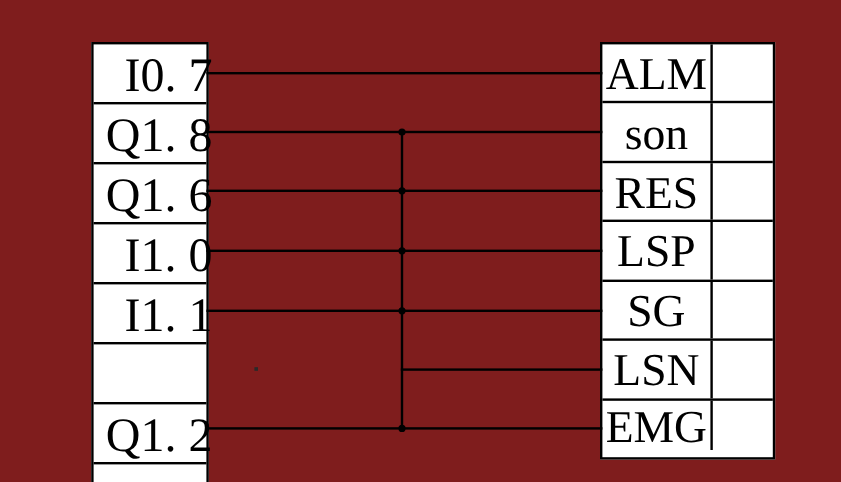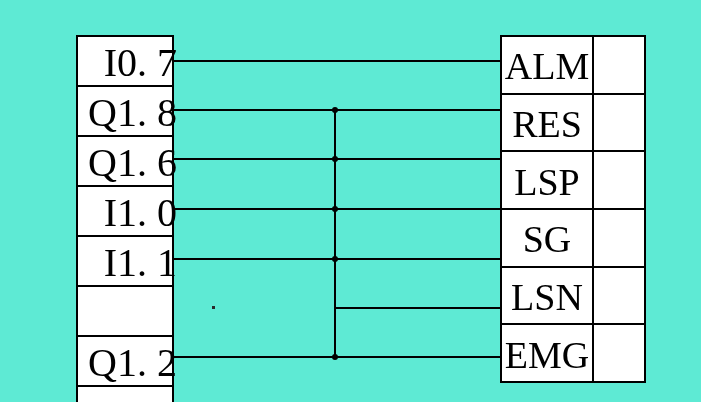--- a/index.html
+++ b/index.html
@@ -1,19 +1,19 @@
 <!DOCTYPE html>
 <html><head>
 <meta charset="utf-8">
 <style>
   html,body { margin:0; padding:0; background:#fff; }
   .canvas {
     position:relative;
     width:701px; height:402px;
-    background:#5eead4;
+    background:#7f1d1d;
     overflow:hidden;
     font-family:"Liberation Serif", serif;
     color:#000;
   }
   
   .left-tbl {
     position:absolute; left:76px; top:35px; width:98px;
     border:2px solid #000; box-sizing:border-box;
     display:flex; flex-direction:column;
     background:#fff;
@@ -33,21 +33,21 @@
     position:absolute; left:500px; top:35px; width:146px; height:348px;
     border:2px solid #000; box-sizing:border-box;
     display:flex; flex-direction:column;
     background:#fff;
   }
   .right-row {
     flex:1; box-sizing:border-box;
     border-bottom:2px solid #000;
     display:flex; align-items:stretch;
   }
-  .right-row:last-child { border-bottom:none; }
+  .right-row:last-child { border-bottom:none;flex-direction:column; }
   .term-cell {
     width:92px; box-sizing:border-box;
     border-right:2px solid #000;
     display:flex; align-items:center; justify-content:center;
   }
   .pin-cell { flex:1; }
   .term-label { font-size:38px; line-height:1; white-space:nowrap; padding-top:3px; }
   
   .wire { position:absolute; background:#000; }
   .wire.h { height:2px; }
@@ -94,20 +94,26 @@
 
   <div class="right-tbl">
     <div class="right-row">
       <div class="term-cell">
         <span class="term-label">ALM</span>
       </div>
       <div class="pin-cell"></div>
     </div>
     <div class="right-row">
       <div class="term-cell">
+        <span class="term-label">son</span>
+      </div>
+      <div class="pin-cell"></div>
+    </div>
+    <div class="right-row">
+      <div class="term-cell">
         <span class="term-label">RES</span>
       </div>
       <div class="pin-cell"></div>
     </div>
     <div class="right-row">
       <div class="term-cell">
         <span class="term-label">LSP</span>
       </div>
       <div class="pin-cell"></div>
     </div>

